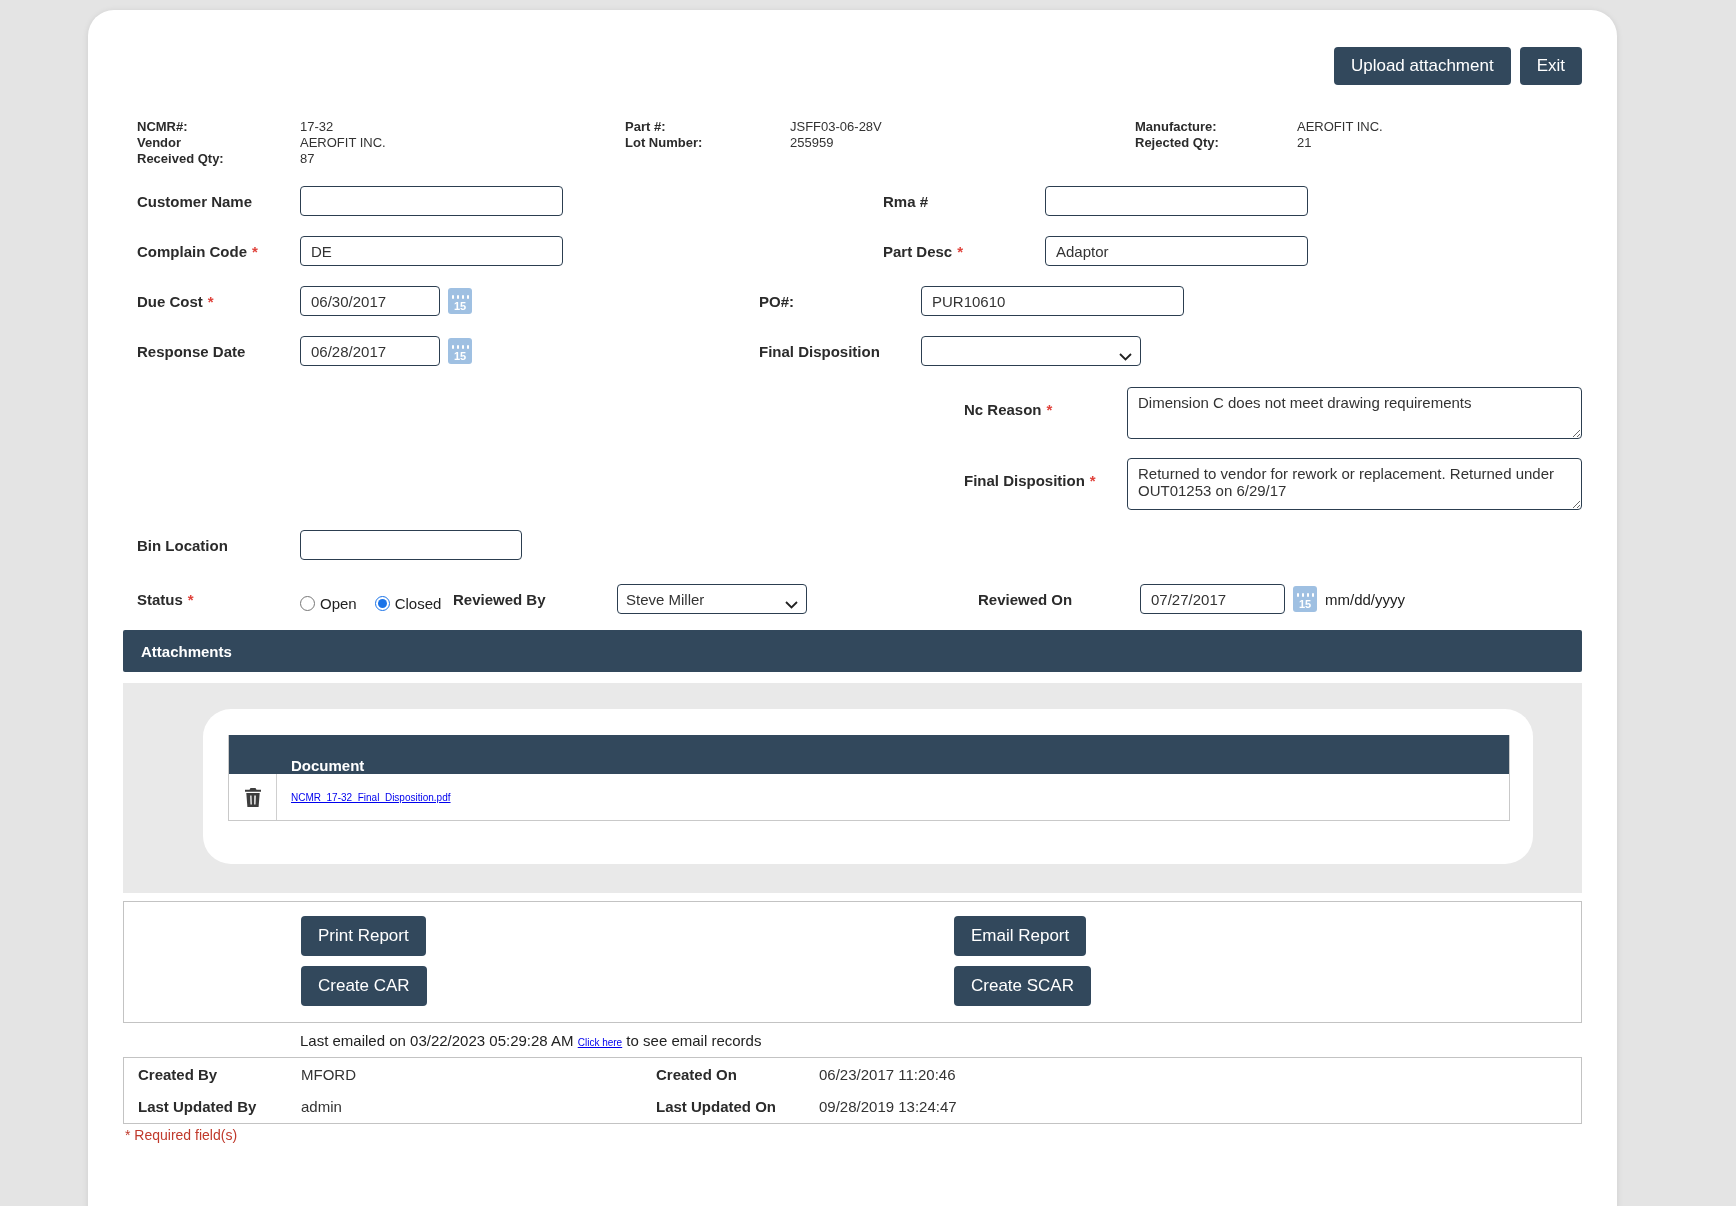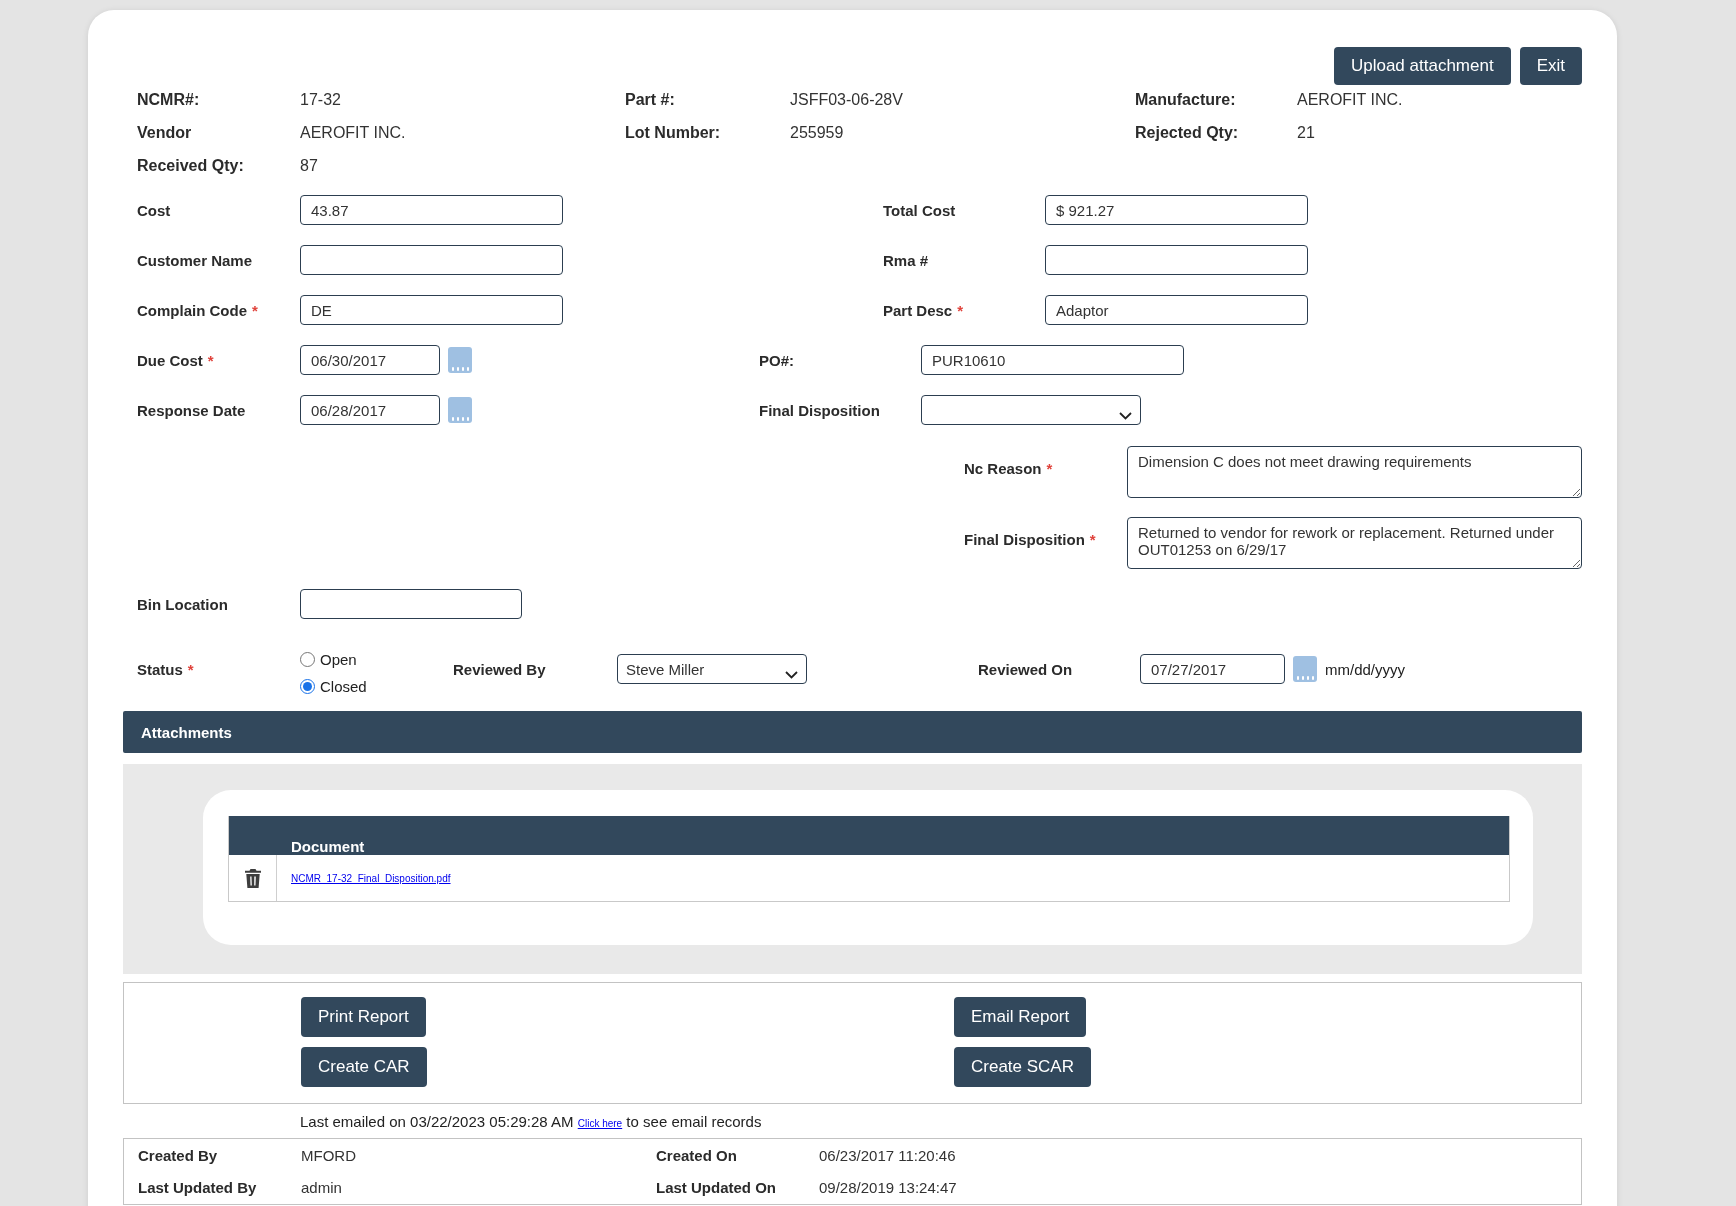--- a/index.html
+++ b/index.html
@@ -10,21 +10,21 @@
           background:#fff; border-radius:26px; padding:0 35px; box-shadow:0 1px 6px rgba(0,0,0,.10); }
 
   
   .topbar { display:flex; justify-content:flex-end; gap:9px; padding-top:37px; }
   .btn { background:#32485c; color:#fff; border:none; border-radius:4px; font-family:inherit;
          font-size:17px; padding:0 17px; height:38px; cursor:pointer; }
   .btn.small { height:40px; font-size:17px; }
 
   
   .info-grid { display:grid; grid-template-columns:163px 325px 165px 345px 162px auto;
-               row-gap:15px; padding-left:14px; margin-top:6px; font-size:16px; color:#333; }
+               row-gap:1px; padding-left:14px; margin-top:34px; font-size:13px; color:#333; }
   .ilabel { font-weight:bold; color:#2b2b2b; }
 
   
   .frow { display:flex; align-items:center; padding-left:14px; margin-top:20px; font-size:15px; }
   .frow.top { align-items:flex-start;justify-content:flex-end; }
   .flabel { width:163px; font-weight:bold; color:#2b2b2b; flex:none; }
   .flabel.pt { padding-top:14px; }
   .req { color:#e0433c; margin-left:5px; font-weight:bold; }
   .tinput { height:30px; width:263px; border:1px solid #2c3e50; border-radius:4px; padding:0 10px;
             font-size:15px; font-family:inherit; color:#333; background:#fff; }
@@ -33,28 +33,28 @@
   .gap-right { margin-left:320px; }
   .rlabel { width:162px; font-weight:bold; color:#2b2b2b; flex:none; }
   textarea.tarea { width:455px; height:52px; border:1px solid #2c3e50; border-radius:4px;
             padding:6px 10px; font-size:15px; font-family:inherit; color:#333; resize:both; }
   .selwrap { position:relative; display:inline-block; }
   .selwrap select { appearance:none; -webkit-appearance:none; height:30px; border:1px solid #2c3e50;
             border-radius:4px; background:#fff; font-size:15px; font-family:inherit; color:#333;
             padding:0 26px 0 8px; }
   .selwrap .chev { position:absolute; right:9px; top:11px; pointer-events:none; }
   .cal { width:24px; height:26px; background:#9fc0e2; border-radius:3px; display:inline-flex;
-         flex-direction:column; align-items:center; padding-top:20px; margin-left:8px; flex:none; cursor:pointer; }
+         flex-direction:column; align-items:center; padding-top:7px; margin-left:8px; flex:none; cursor:pointer; }
   .cal-dots { display:flex; gap:3px; }
   .cal-dots i { width:2px; height:4px; background:#fff; border-radius:1px; display:block; }
   .cal-num { color:#fff; font-size:11px; font-weight:bold; line-height:15px; }
 
   
   .status-row { margin-top:24px; align-items:center; }
-  .radio-block { width:120px; display:flex; flex-direction:column; gap:10px;margin-top:8px; }
+  .radio-block { width:120px; display:flex; flex-direction:row; gap:18px;margin-top:8px; }
   .radio-block label { display:flex; align-items:center; gap:5px; font-size:15px; color:#222; cursor:pointer; }
   .radio-block input { width:15px; height:15px; accent-color:#1a73e8; }
   .rb-label { margin-left:33px; width:120px; font-weight:bold; color:#2b2b2b; }
   .sel-reviewed { margin-left:44px; }
   .sel-reviewed select { width:190px; }
   .ro-label { margin-left:171px; width:105px; font-weight:bold; color:#2b2b2b; }
   .ro-input { margin-left:57px; width:145px; }
   .hint { margin-left:8px; color:#222; }
 
   
@@ -112,26 +112,20 @@
       <div>21</div>
 
       <div class="ilabel">Received Qty:</div>
       <div>87</div>
       <div></div>
         <div></div>
         <div></div>
         <div></div>
     </div>
 
-    <div class="frow">
-      <div class="flabel"><span>Cost</span></div>
-      <input class="tinput" value="43.87" style="">
-      <div class="rlabel gap-right"><span>Total Cost</span></div>
-      <input class="tinput" value="$ 921.27" style="">
-    </div>
 
     <div class="frow">
       <div class="flabel"><span>Customer Name</span></div>
       <input class="tinput" style="">
       <div class="rlabel gap-right"><span>Rma #</span></div>
       <input class="tinput" style="">
     </div>
 
     <div class="frow">
       <div class="flabel"><span>Complain Code</span><span class="req">*</span></div>

